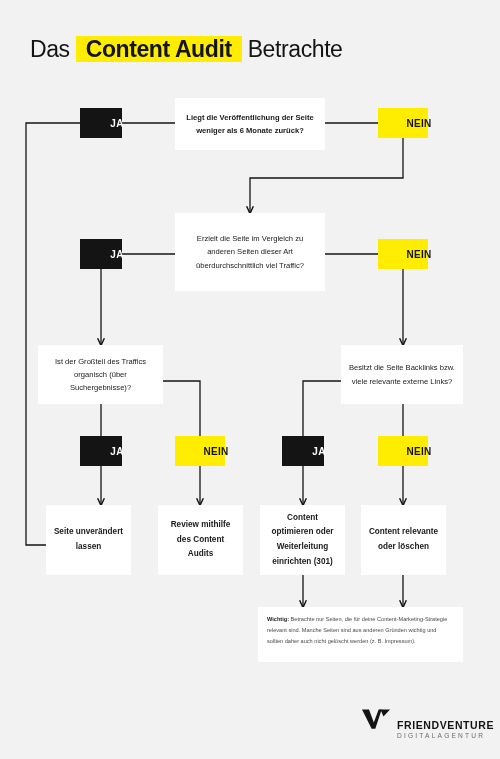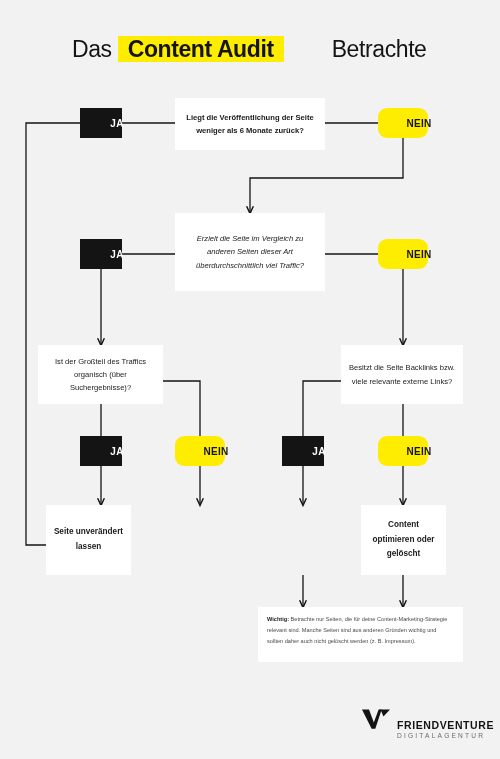--- a/index.html
+++ b/index.html
@@ -29,21 +29,21 @@
   }
   .title {
     position: absolute;
     left: 30px;
     top: 36px;
     font-size: 23px;
     letter-spacing: -0.4px;
     color: #141414;
     white-space: nowrap;
   }
-  .title .t-light { font-weight: 400; margin-left: 42px; }
+  .title .t-light { font-weight: 400; }
   .title .t-bold {
     font-weight: 700;
     background: #ffed00;
     padding: 0 10px;
   }
   .qbox {
     position: absolute;
     background: #ffffff;
     color: #1a1a1a;
     font-size: 7.6px;
@@ -74,21 +74,21 @@
     display: flex;
     align-items: center;
     justify-content: center;
     font-size: 10px;
     font-weight: 700;
     letter-spacing: 0.3px;
     box-sizing: border-box;
     padding-left: 32px;
   }
   .lbl.yes { background: #141414; color: #ffffff; }
-  .lbl.no  { background: #ffed00; color: #141414; border-radius: 9px; }
+  .lbl.no  { background: #ffed00; color: #141414; }
   .notebox {
     position: absolute;
     background: #ffffff;
     color: #4a4a4a;
     font-size: 5.6px;
     line-height: 2.0;
     text-align: left;
     padding: 7px 9px;
     box-sizing: border-box;
   }
@@ -164,21 +164,21 @@
 
       <path d="M303,575 L303,607" marker-end="url(#arrow)"></path>
       <path d="M403,575 L403,607" marker-end="url(#arrow)"></path>
     </g>
   </svg>
 
   <div class="qbox" style="left:175px; top:98px; width:150px; height:52px;font-weight:bold;">
     <span>Liegt die Veröffentlichung der Seite weniger als 6 Monate zurück?</span>
   </div>
 
-  <div class="qbox" style="left:175px; top:213px; width:150px; height:78px;font-style:italic;">
+  <div class="qbox" style="left:175px; top:213px; width:150px; height:78px;">
     <span>Erzielt die Seite im Vergleich zu anderen Seiten dieser Art überdurchschnittlich viel Traffic?</span>
   </div>
 
   <div class="qbox" style="left:38px; top:345px; width:125px; height:59px;">
     <span>Ist der Großteil des Traffics organisch (über Suchergebnisse)?</span>
   </div>
 
   <div class="qbox" style="left:341px; top:345px; width:122px; height:59px;">
     <span>Besitzt die Seite Backlinks bzw. viele relevante externe Links?</span>
   </div>
@@ -207,22 +207,28 @@
   <div class="lbl yes" style="left:282px; top:436px; width:42px; height:30px;">
     <span>JA</span>
   </div>
   <div class="lbl no" style="left:378px; top:436px; width:50px; height:30px;">
     <span>NEIN</span>
   </div>
 
   <div class="obox" style="left:46px; top:505px; width:85px; height:70px;">
     <span>Seite unverändert lassen</span>
   </div>
+  <div class="obox" style="left:158px; top:505px; width:85px; height:70px;">
+    <span>Review mithilfe des Content Audits</span>
+  </div>
+  <div class="obox" style="left:260px; top:505px; width:85px; height:70px;">
+    <span>Content optimieren oder Weiterleitung einrichten (301)</span>
+  </div>
   <div class="obox" style="left:361px; top:505px; width:85px; height:70px;">
-    <span>Content optimieren oder gelöscht</span>
+    <span>Content relevante oder löschen</span>
   </div>
 
   <div class="notebox" style="left:258px; top:607px; width:205px; height:55px;">
     <b>Wichtig:</b><span> Betrachte nur Seiten, die für deine Content-Marketing-Strategie relevant sind. Manche Seiten sind aus anderen Gründen wichtig und sollten daher auch nicht gelöscht werden (z. B. Impressum).</span>
   </div>
 
   <div class="logo">
     <svg class="logo-mark" viewBox="0 0 32 24">
       <path d="M0,1 L8,1 L13.5,16 L19,1 L22.5,1 L15.2,23 L11,23 Z" fill="#141414"></path>
       <path d="M20,1 L32,1 L24.5,9 L22,3 Z" fill="#141414"></path>

